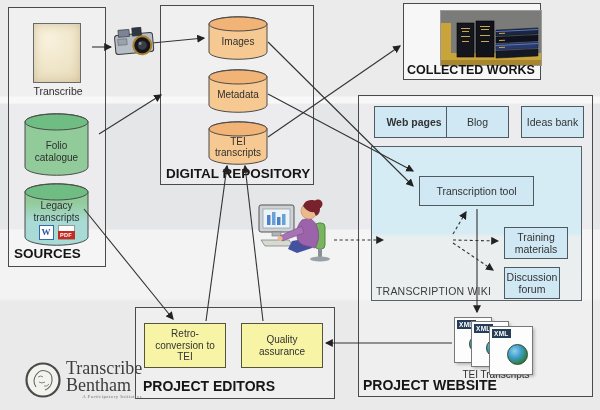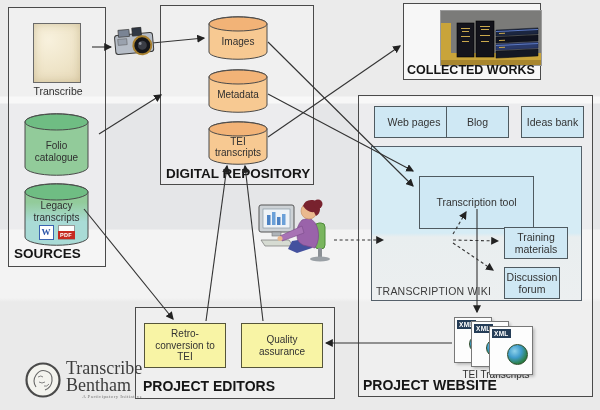--- a/index.html
+++ b/index.html
@@ -167,26 +167,26 @@
               <rect x="58" y="32" width="6" height="1"></rect>
               <rect x="58" y="39" width="6" height="1"></rect>
             </g>
         </g>
       </svg>
     </div>
     <div class="gtitle" style="left:3px;bottom:2px;font-size:12.5px;">COLLECTED WORKS</div>
   </div>
 
   <div class="gbox" style="left:358px;top:95px;width:235px;height:302px;">
-    <div class="bluebox" style="left:15px;top:10px;width:80px;height:32px;">Web pages</div>
+    <div class="bluebox" style="left:15px;top:10px;width:80px;height:32px;font-weight:bold;">Web pages</div>
     <div class="bluebox" style="left:87px;top:10px;width:63px;height:32px;">Blog</div>
     <div class="bluebox" style="left:162px;top:10px;width:63px;height:32px;">Ideas bank</div>
 
     <div class="wiki" style="left:12px;top:50px;width:211px;height:155px;">
-      <div class="bluebox" style="left:47px;top:29px;width:115px;height:53px;">Transcription tool</div>
+      <div class="bluebox" style="left:47px;top:29px;width:115px;height:30px;">Transcription tool</div>
       <div class="bluebox" style="left:132px;top:80px;width:64px;height:32px;">Training materials</div>
       <div class="bluebox" style="left:132px;top:120px;width:56px;height:32px;">Discussion forum</div>
       <div class="wiki-title">TRANSCRIPTION WIKI</div>
     </div>
 
     <div style="position:absolute;left:95px;top:221px;width:86px;height:60px;">
       <div class="xml-doc" style="left:0;top:0;z-index:1;">
         <span class="xml-badge">XML</span>
         <span class="globe-icon"></span>
       </div>

